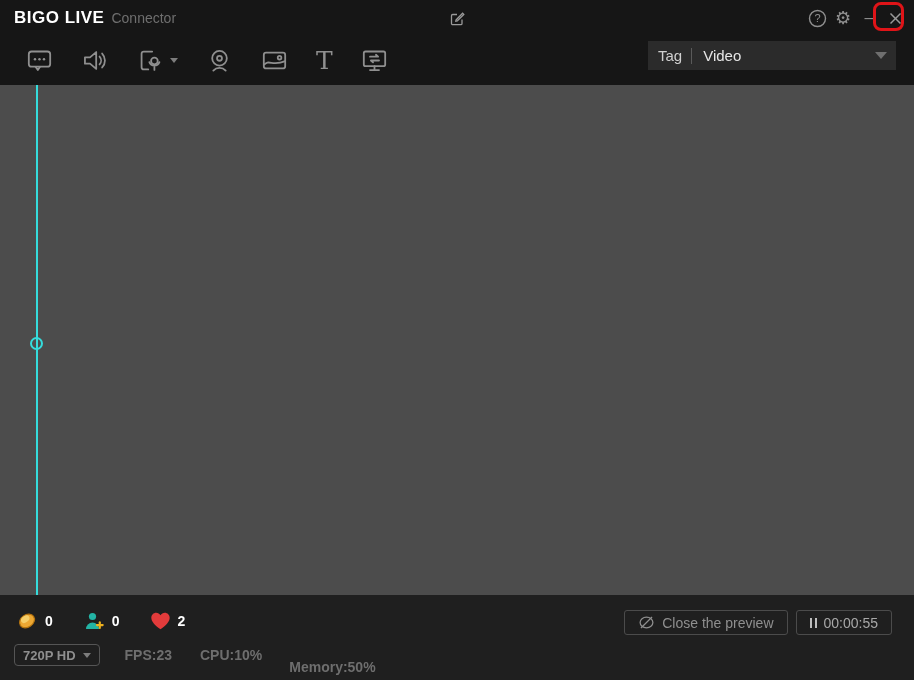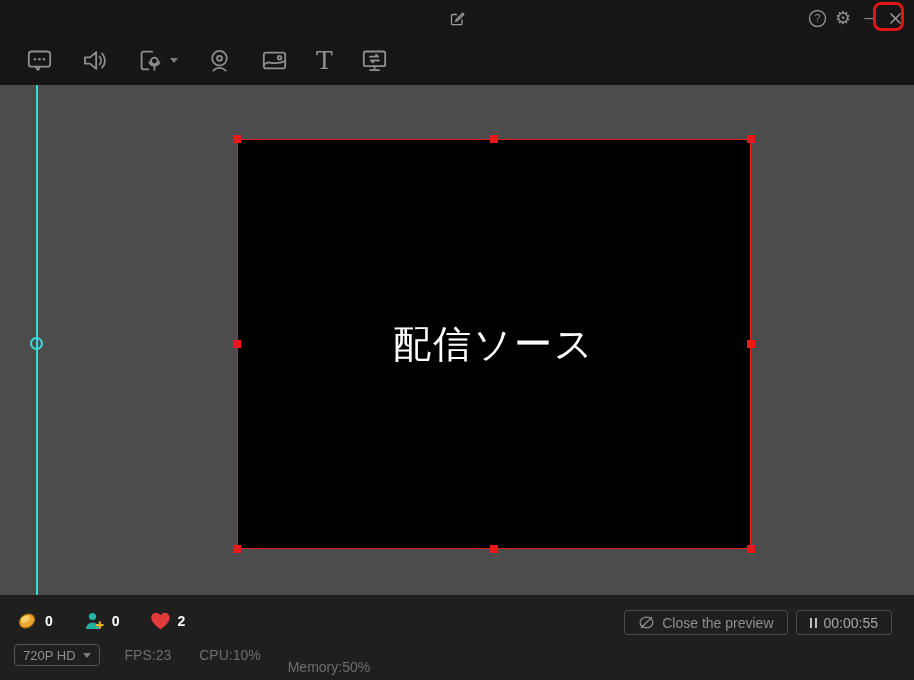--- a/index.html
+++ b/index.html
@@ -70,37 +70,41 @@
   .stat-val { color:#fff; font-size:14px; font-weight:bold; }
   .btn-row { position:absolute; right:22px; top:15px; display:flex; gap:8px; }
   .ghost-btn {
     height:25px; border:1px solid #4b4b4b; border-radius:3px; background:transparent;
     display:flex; align-items:center; justify-content:center; gap:7px;
     color:#8f8f8f; font-size:14px; cursor:pointer; padding:0 13px;
   }
   .pause-bars { display:flex; gap:3px; }
   .pause-bars i { display:block; width:2px; height:10px; background:#bdbdbd; }
   .timer-text { color:#a8a8a8; }
-  .res-row { position:absolute; left:14px; top:49px; height:22px; display:flex; align-items:center; }
+  .res-row { position:absolute; left:14px; top:49px; height:22px; display:flex; align-items:center;font-weight:bold; }
   .res-btn {
     height:22px; border:1px solid #555; border-radius:4px; padding:0 8px;
     display:flex; align-items:center; gap:7px; color:#8f8f8f; font-size:13px; cursor:pointer;
   }
   .perf { color:#6e6e6e; font-size:14px; }
   .perf-fps { margin-left:25px; }
   .perf-cpu { margin-left:28px; }
   .perf-mem { margin-left:27px;margin-top:24px; }
   .stream-url { position:absolute; right:15px; top:51px; color:#686868; font-size:14px; }
 </style>
 </head>
 <body>
 
 <div id="app">
 
   <div class="titlebar">
+    <div class="logo-wrap">
+      <span class="logo">BIGO LIVE</span>
+      <span class="logo-sub">Connector</span>
+    </div>
     <div class="title-wrap">
       <span style="cursor:pointer;display:flex;">
         <svg width="15" height="15" viewBox="0 0 15 15" fill="none" stroke="#9a9a9a" stroke-width="1.3">
           <path d="M12 8.5 V12.5 a1.2 1.2 0 0 1 -1.2 1.2 H2.7 a1.2 1.2 0 0 1 -1.2 -1.2 V4.7 a1.2 1.2 0 0 1 1.2 -1.2 H7"></path>
           <path d="M6 9 L12.6 2.2 L13.8 3.4 L7.3 10 L5.8 10.3 Z"></path>
         </svg>
       </span>
     </div>
     <div class="win-controls">
       <span class="win-btn">
@@ -171,36 +175,31 @@
       </span>
       <span class="tool">
         <svg width="27" height="27" viewBox="0 0 24 24" fill="none" stroke="#8f8f8f" stroke-width="1.6" stroke-linecap="round" stroke-linejoin="round">
           <rect x="2.5" y="4" width="19" height="13" rx="1.5"></rect>
           <path d="M8 8.6 H15.2 L13.3 6.9 M16 12 H8.8 L10.7 13.7"></path>
           <line x1="12" y1="17" x2="12" y2="20"></line>
           <line x1="8" y1="20.5" x2="16" y2="20.5"></line>
         </svg>
       </span>
     </div>
+    <div class="tag-select">
+      <span class="tag-label">Tag</span>
+      <span class="tag-divider"></span>
+      <span class="tag-value">Video</span>
+      <span class="tag-caret"></span>
+    </div>
   </div>
 
   <div class="canvas">
     <div class="guide-line"></div>
     <div class="guide-handle"></div>
-    <div class="source-box">
-      <span class="source-label">配信ソース</span>
-      <div class="handle h-tl"></div>
-      <div class="handle h-tm"></div>
-      <div class="handle h-tr"></div>
-      <div class="handle h-ml"></div>
-      <div class="handle h-mr"></div>
-      <div class="handle h-bl"></div>
-      <div class="handle h-bm"></div>
-      <div class="handle h-br"></div>
-    </div>
   </div>
 
   <div class="footer">
     <div class="stats">
       <span class="stat">
         <svg width="22" height="22" viewBox="0 0 22 22">
           <ellipse cx="11" cy="11" rx="8" ry="6.2" transform="rotate(-35 11 11)" fill="#eda833" stroke="#b5740f" stroke-width="1.2"></ellipse>
           <ellipse cx="9.2" cy="9.2" rx="4.6" ry="3.2" transform="rotate(-35 9.2 9.2)" fill="#f6cf6a"></ellipse>
         </svg>
         <span class="stat-val">0</span>

